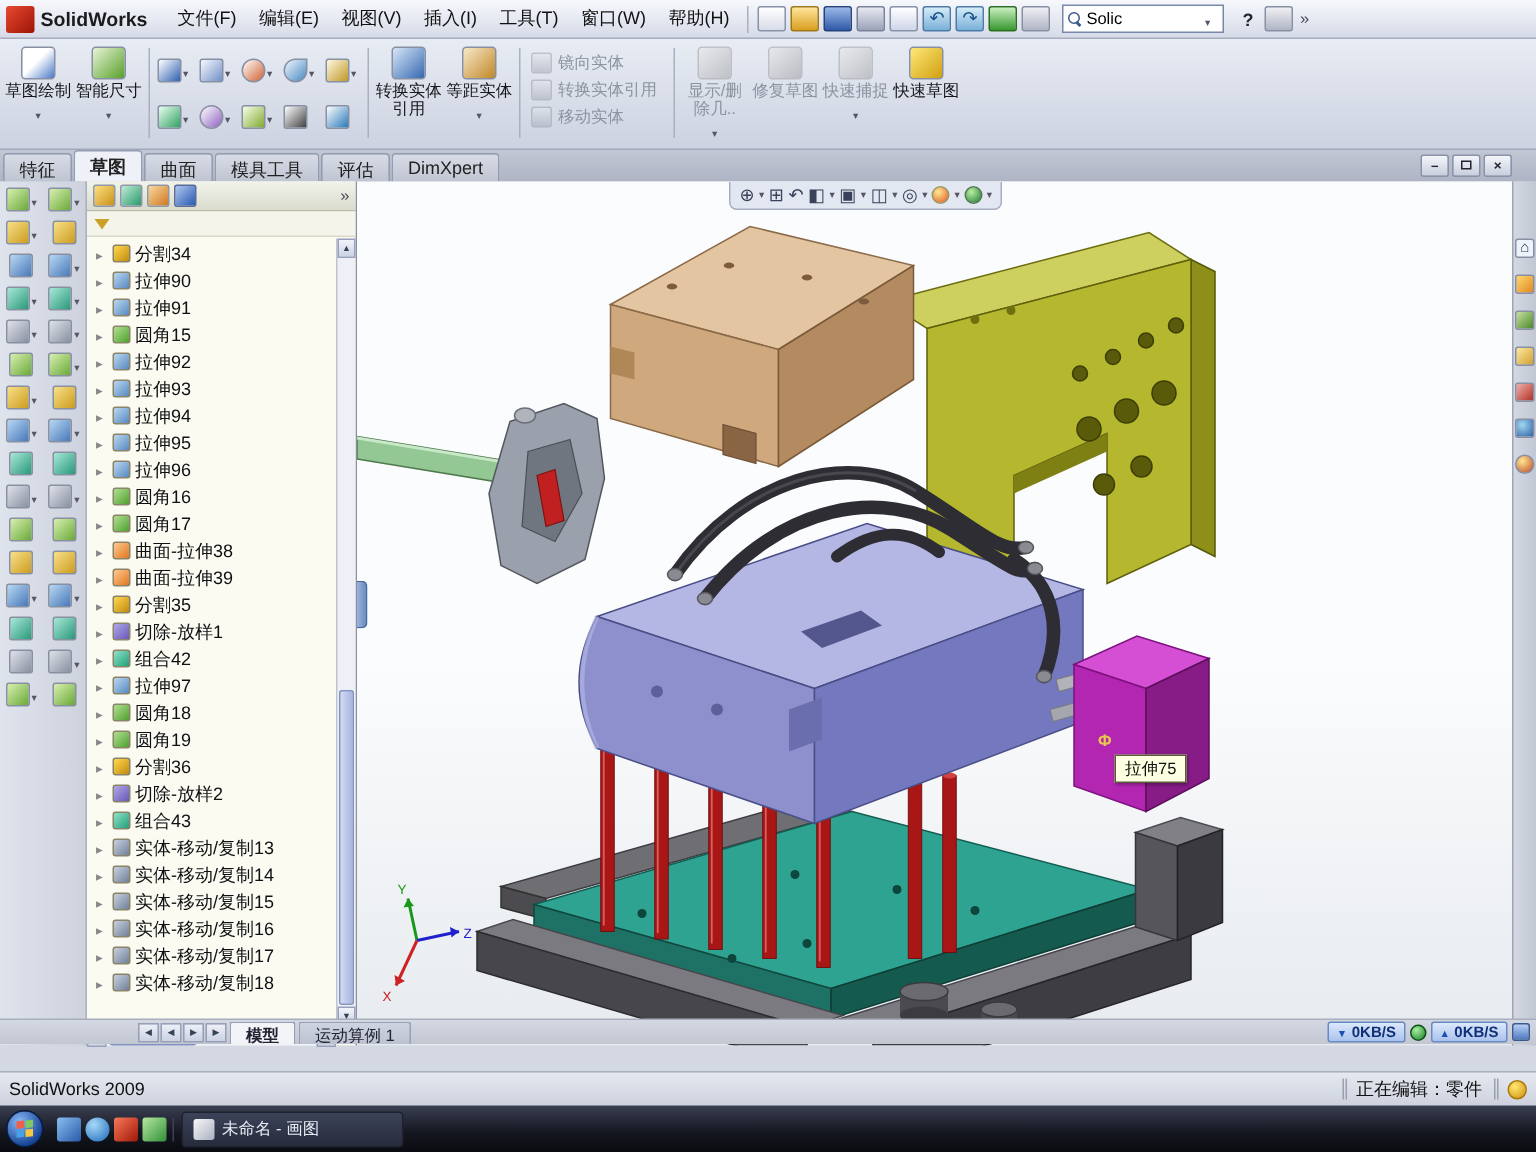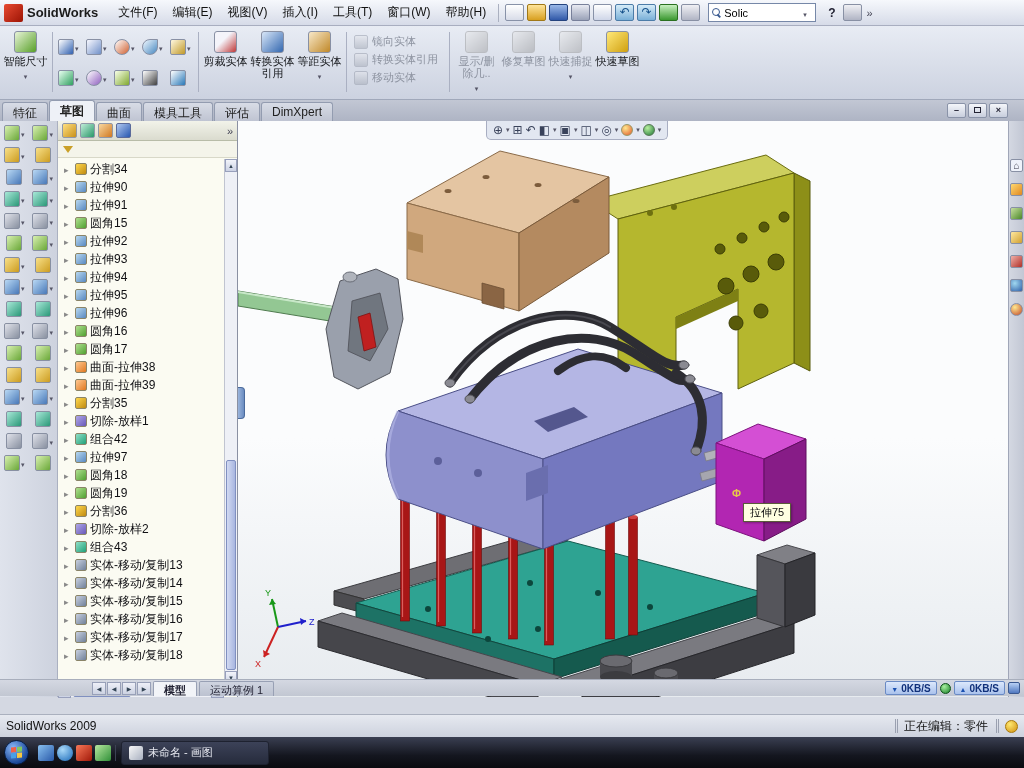--- a/index.html
+++ b/index.html
@@ -211,20 +211,25 @@
       <input value="Solic" style="">
       <span class="g-dd"></span>
     </div>
     <span class="help-q">?</span>
     <span class="sticon ic-options"></span>
     <span class="ovf">»</span>
   </div>
 
   <div class="ribbon">
     <div class="rbtn">
+      <span class="ricon r-sketch"></span>
+      <span class="rlabel">草图绘制</span>
+      <span class="g-dd"></span>
+    </div>
+    <div class="rbtn">
       <span class="ricon r-dim"></span>
       <span class="rlabel">智能尺寸</span>
       <span class="g-dd"></span>
     </div>
     <div class="rsep"></div>
     <div class="rgrid">
       <div class="gcell">
           <span class="gi gi-1"></span>
           <span class="g-dd"></span>
         </div>
@@ -257,24 +262,20 @@
         </div>
       <div class="gcell">
           <span class="gi gi-5"></span>
           <span class="g-dd"></span>
         </div>
       <div class="gcell">
           <span class="gi gi-10"></span>
         </div>
     </div>
     <div class="rsep"></div>
-    <div class="rbtn">
-      <span class="ricon r-trim"></span>
-      <span class="rlabel">剪裁实体</span>
-    </div>
     <div class="rbtn">
       <span class="ricon r-convert"></span>
       <span class="rlabel">转换实体引用</span>
     </div>
     <div class="rbtn">
       <span class="ricon r-offset"></span>
       <span class="rlabel">等距实体</span>
       <span class="g-dd"></span>
     </div>
     <div class="rsep"></div>

